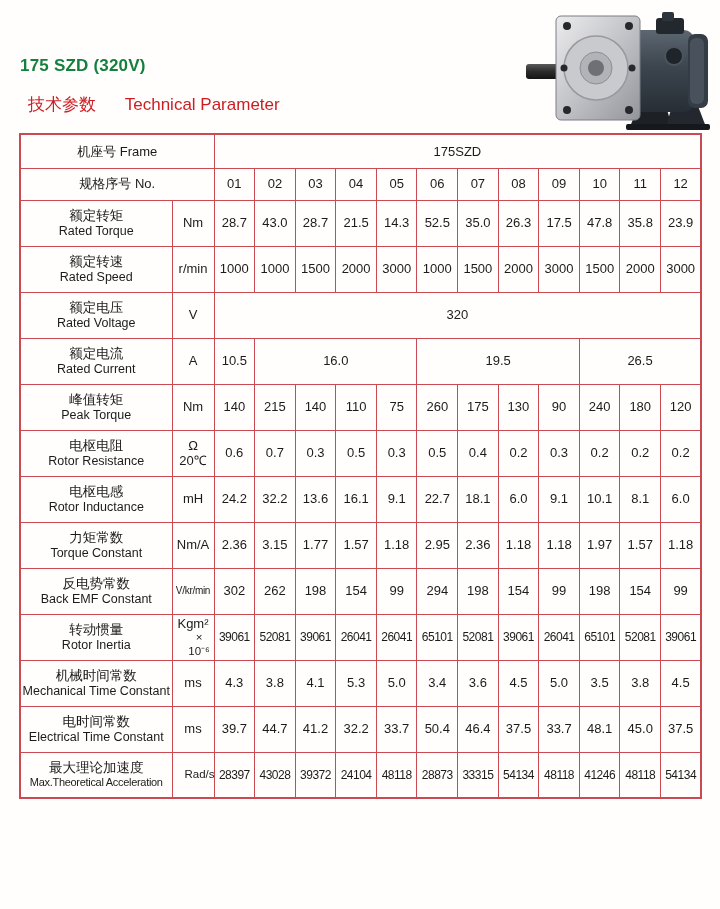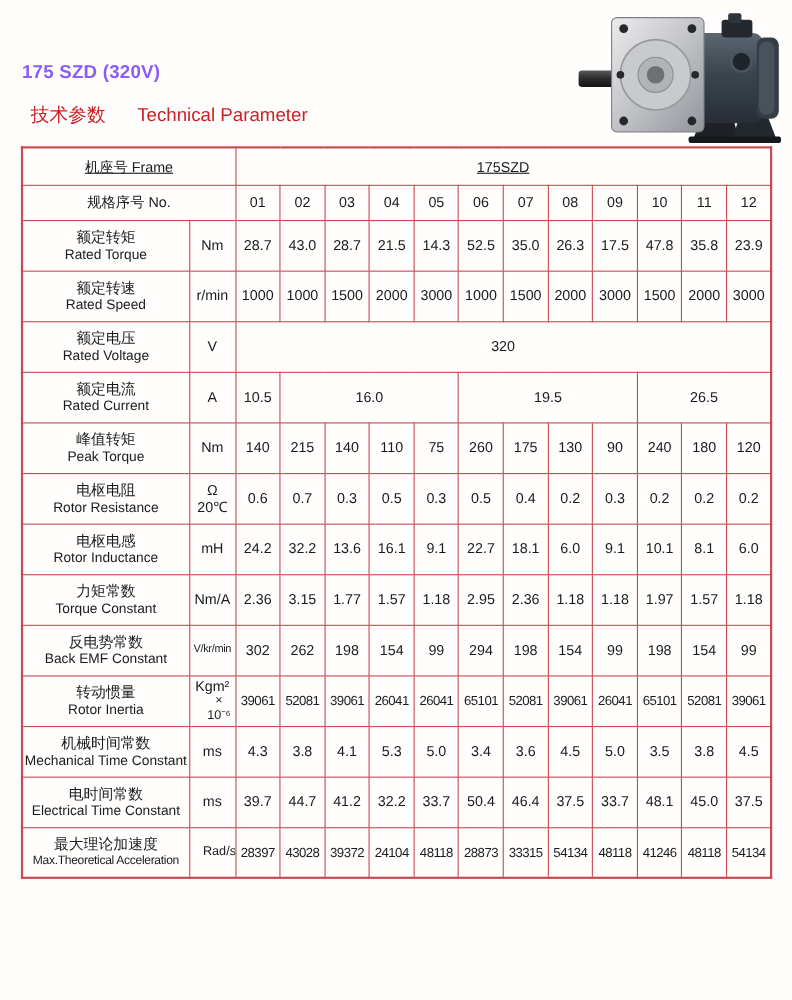--- a/index.html
+++ b/index.html
@@ -6,21 +6,21 @@
   body{
     width:720px;height:909px;
     background:#fffefd;
     font-family:"Liberation Sans", sans-serif;
     color:#1b1b1b;
     position:relative;
     overflow:hidden;
   }
   .page-title{
     position:absolute;left:20px;top:56px;margin:0;
-    font-size:17px;font-weight:bold;color:#8b5cf6;
+    font-size:17px;font-weight:bold;color:#15803d;
     letter-spacing:.2px;
   }
   .section-title{
     position:absolute;left:28px;top:93px;margin:0;
     font-size:17px;font-weight:normal;color:#cc1e23;
   }
   .section-title .en{margin-left:24px;}
   .motor-photo{
     position:absolute;right:4px;top:6px;width:194px;height:128px;
   }
@@ -33,21 +33,21 @@
   }
   table.params td{
     border:1.5px solid #c94a52;
     text-align:center;
     vertical-align:middle;
     padding:0;
     font-size:13px;
     line-height:1.18;
     overflow:hidden;
   }
-  tr.r-frame{height:34px;text-decoration:underline;}
+  tr.r-frame{height:34px;}
   tr.r-no{height:32px;}
   tr.r-power{height:48px;}
   tr.r-std{height:46px;}
   tr.r-weight{height:48px;}
   td.label-cell .zh{font-size:13.5px;}
   td.label-cell .en{font-size:12.5px;}
   td.label-cell .en.long{font-size:11px;letter-spacing:-0.3px;}
   td.label-single{font-size:13.5px;}
   td.unit-cell{font-size:12.5px;}
   td.unit-cell .u-small{font-size:10px;letter-spacing:-0.3px;}

